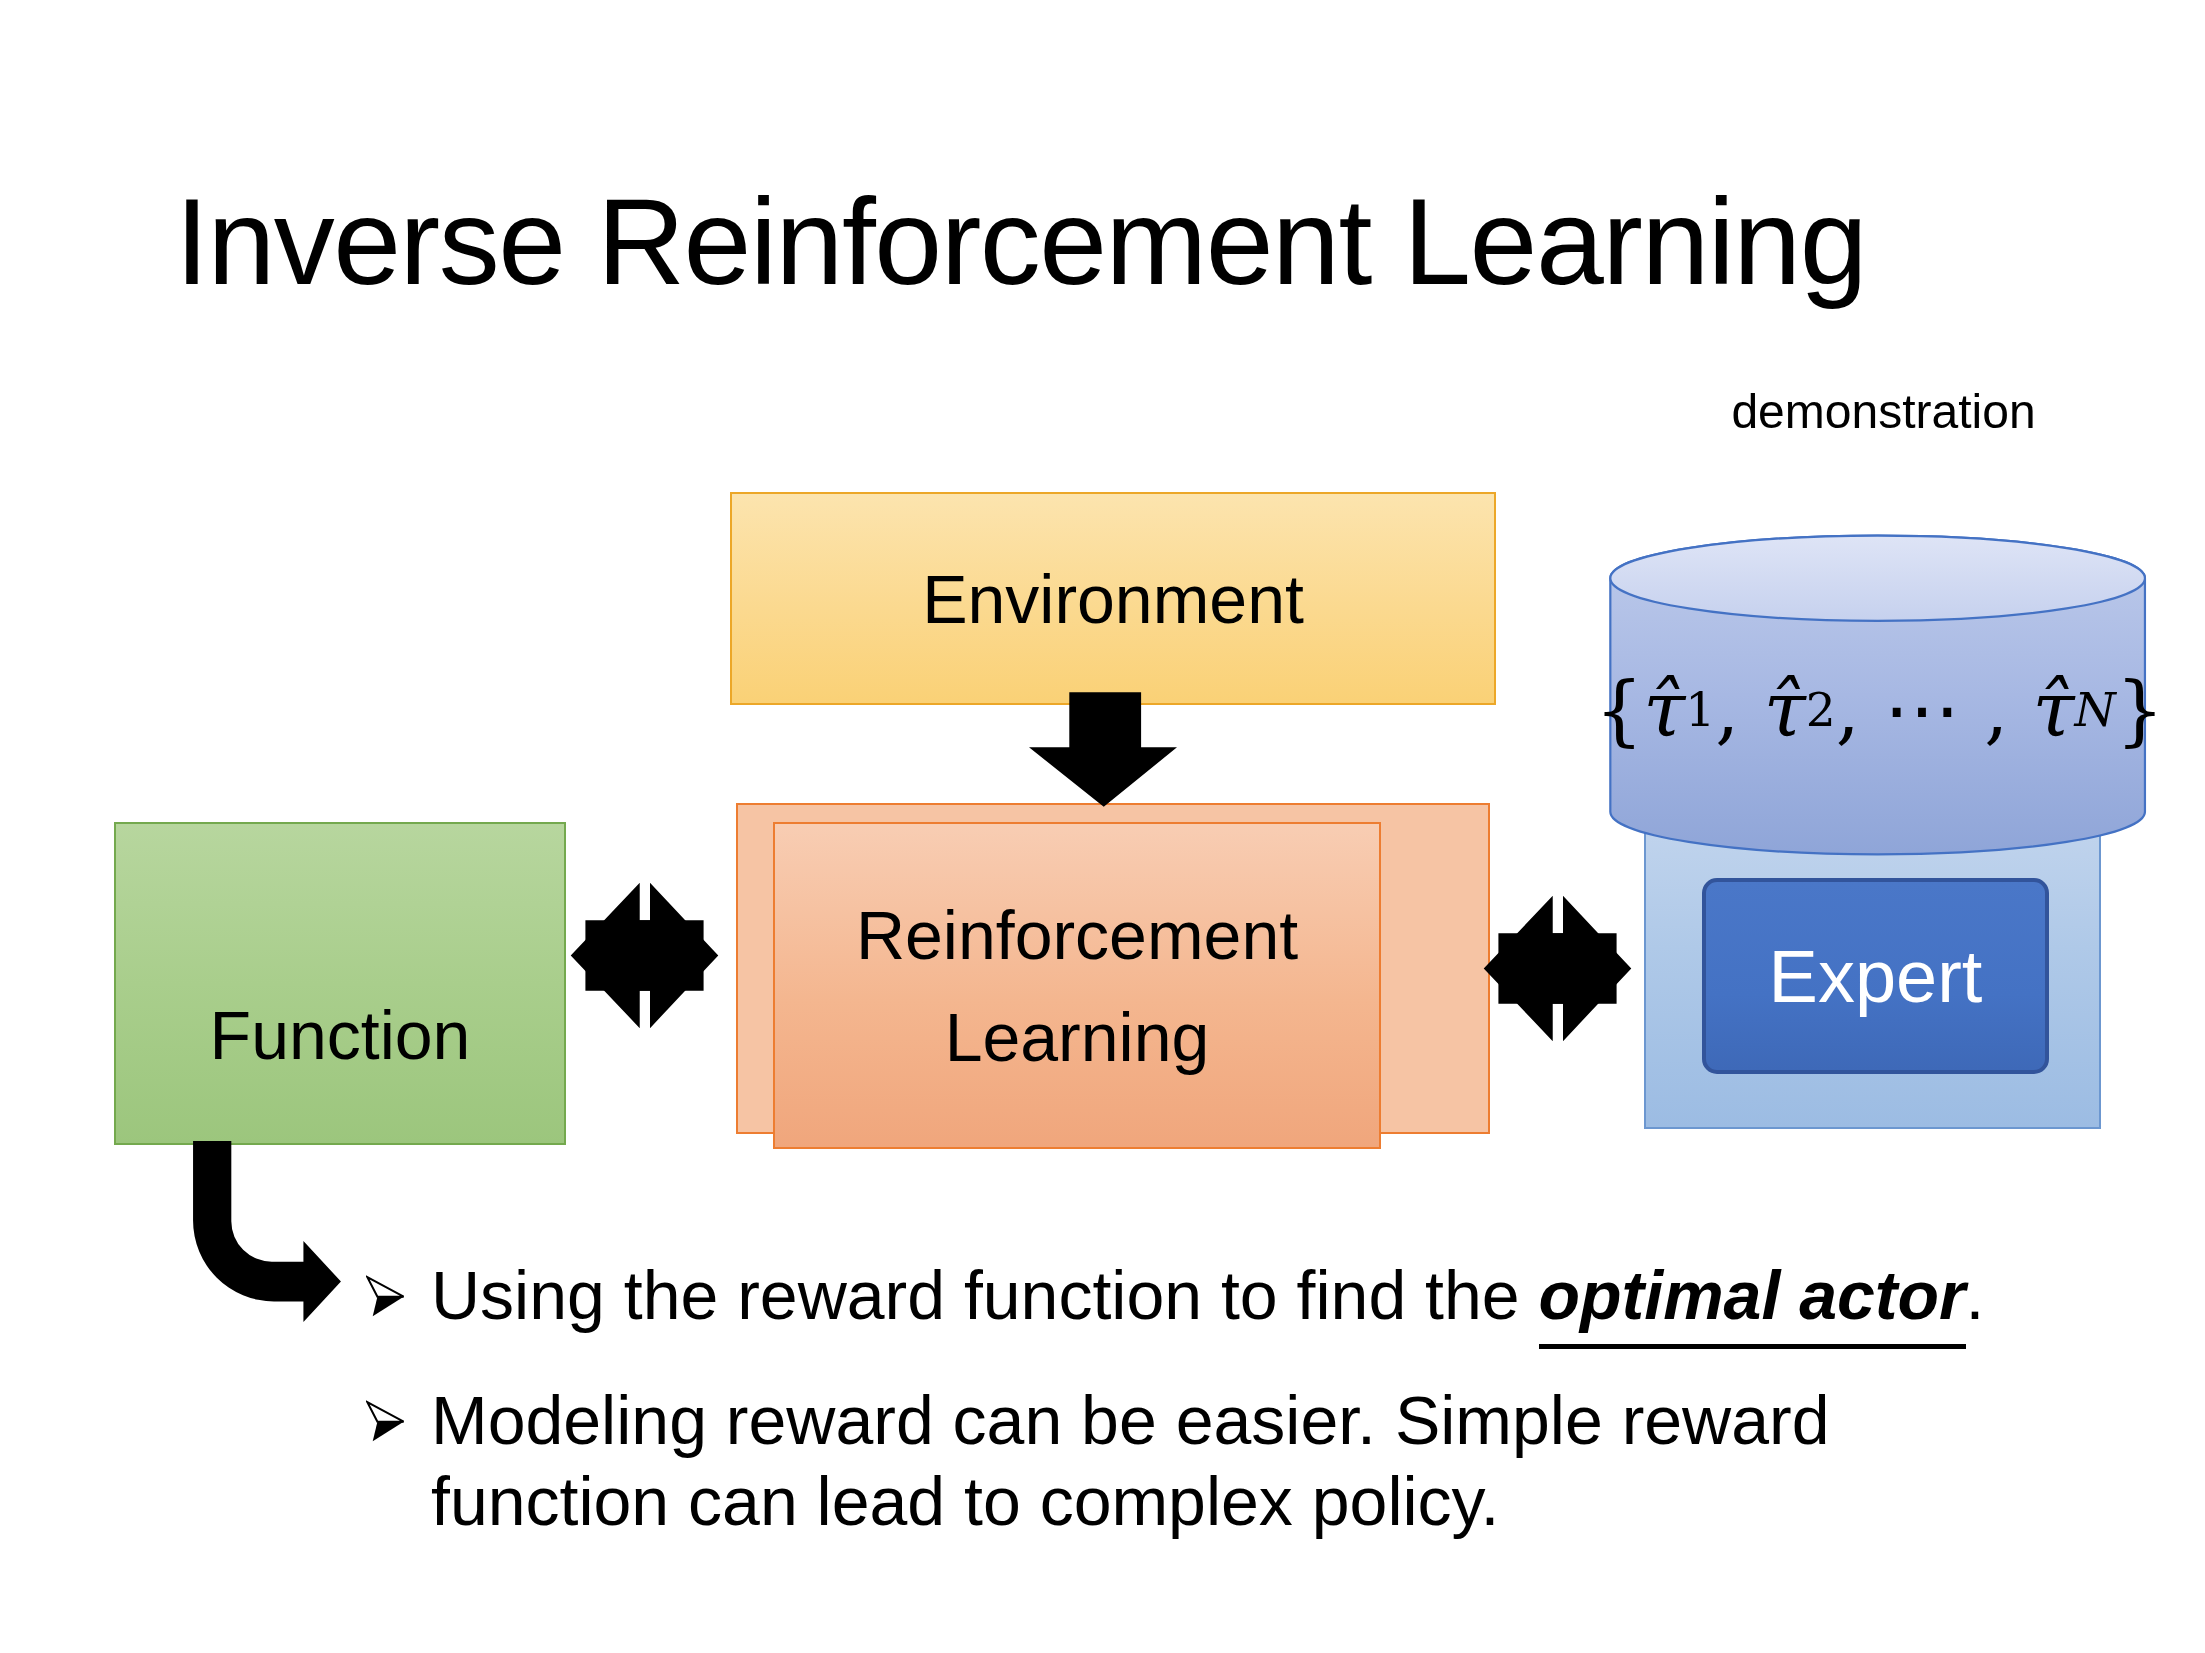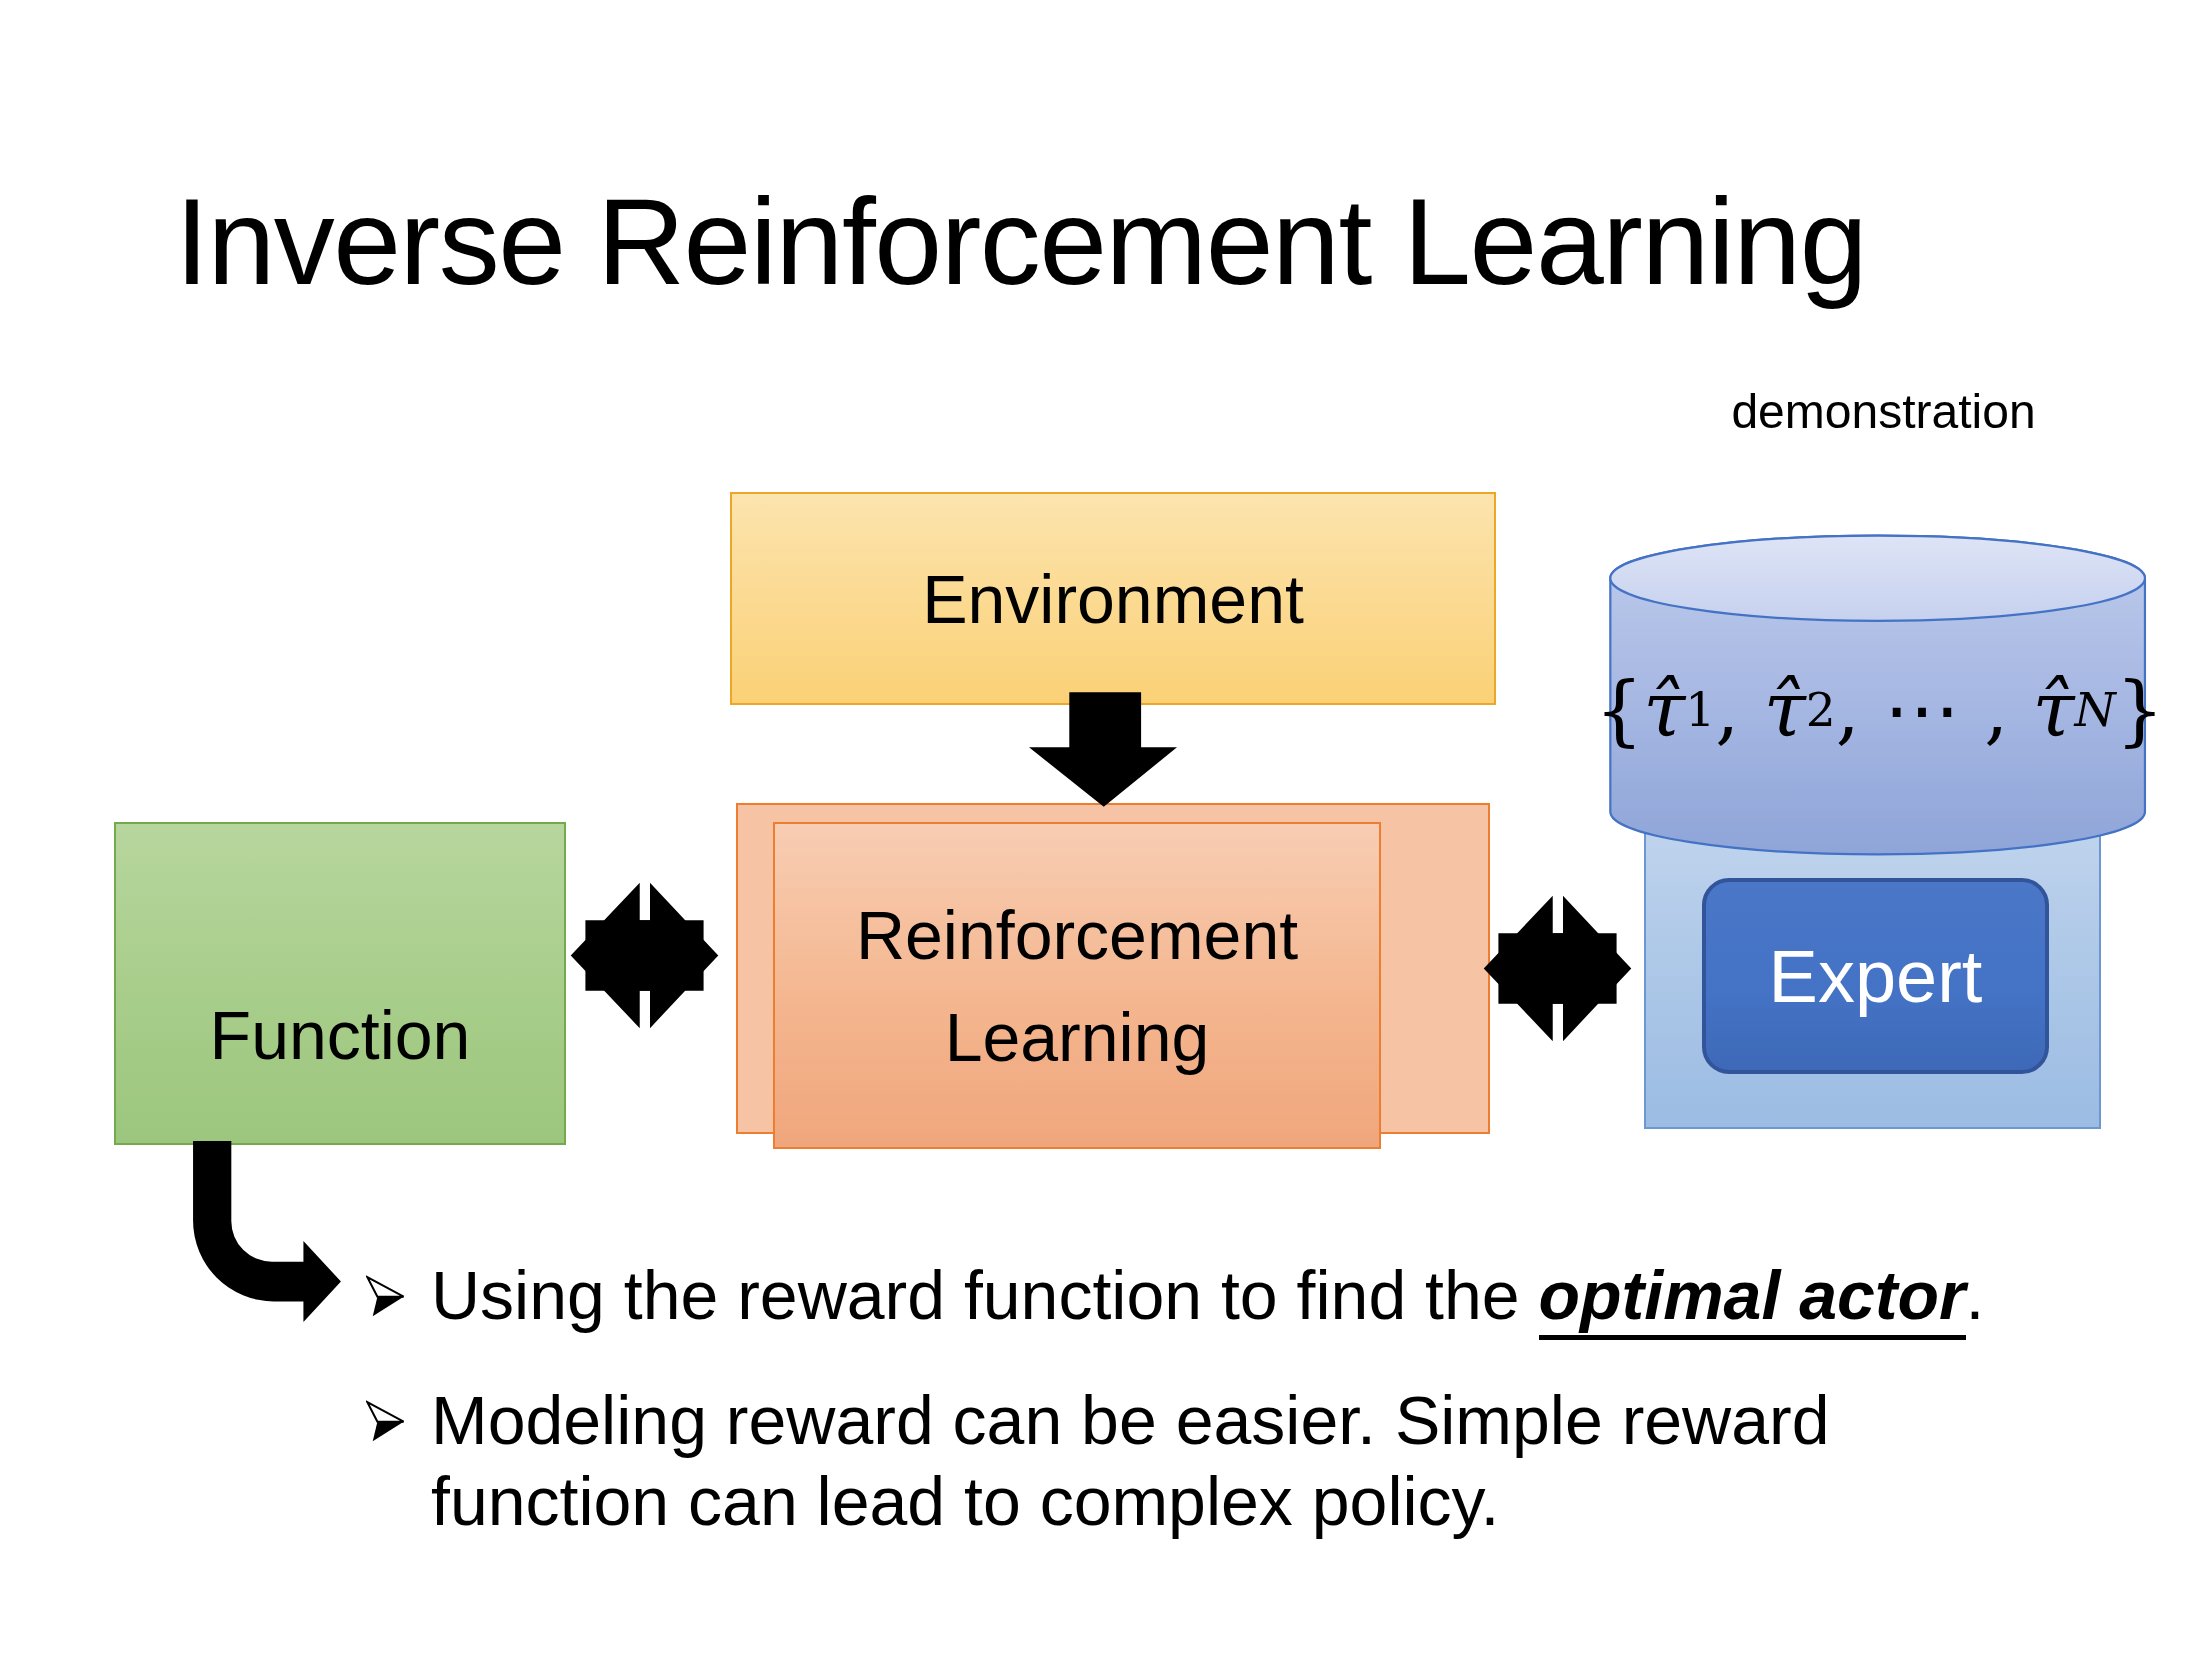--- a/index.html
+++ b/index.html
@@ -43,32 +43,32 @@
     background:linear-gradient(180deg,#F8CDB3 0%, #F4B68F 55%, #F0A67C 100%);
     border:2.9px solid #ED7D31;
   }
 
   .expert-container {
     left:1644px; top:798px; width:453px; height:327px;
     background:linear-gradient(180deg,#C4D6EE 0%, #AFC9E8 45%, #9CBCE3 100%);
     border:2.2px solid #6C97D0;
   }
   .expert-box {
-    left:1702px; top:865px; width:347px; height:196px; border-radius:27px;
+    left:1702px; top:865px; width:347px; height:196px; border-radius:15px;
     background:linear-gradient(180deg,#4A77C8 0%, #4472C4 60%, #3E69B8 100%);
     border:4.4px solid #32549B; color:#ffffff; font-size:74px;
   }
 
   .bullets { left:366px; top:1255px; width:1691px; font-size:68px; line-height:81px; }
   .bullet-row { position:relative; padding-left:65px; }
   .bullet-row + .bullet-row { margin-top:44px; }
   .bullet-marker { position:absolute; left:0; top:19px; width:43px; height:44px; }
   .bullet-em {
     font-weight:bold; font-style:italic;
-    border-bottom:5.9px solid #000; padding-bottom:2px;
+    border-bottom:5.9px solid #000; padding-bottom:11px;
   }
 
   .formula {
     left:1625px; top:656px; width:509px; height:107px;
     display:flex; justify-content:center; align-items:center;
     font-family:"DejaVu Serif", serif; font-size:76px; white-space:pre;
   }
   .formula .it { font-style:italic; }
   .formula sub { font-size:62%; line-height:0; vertical-align:-20.6px; }
 

